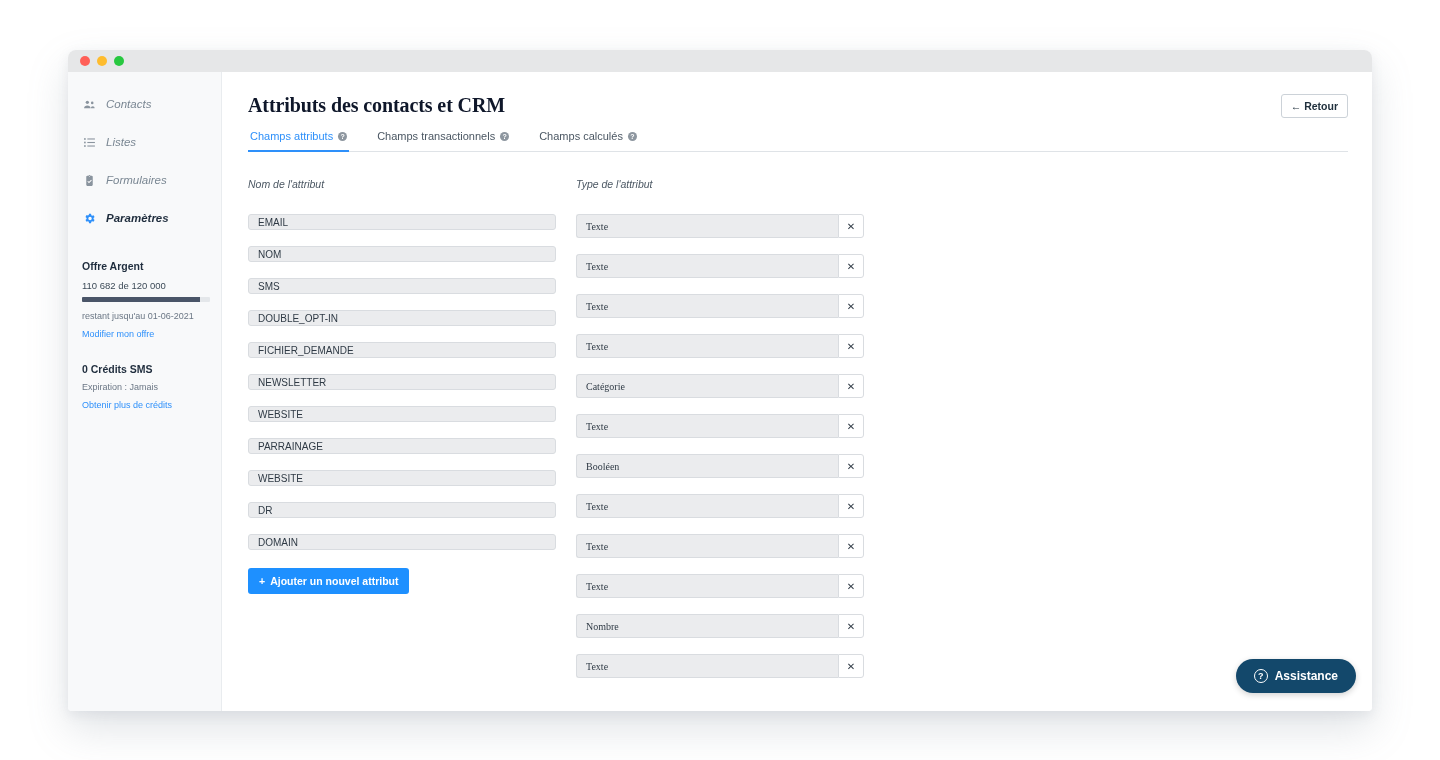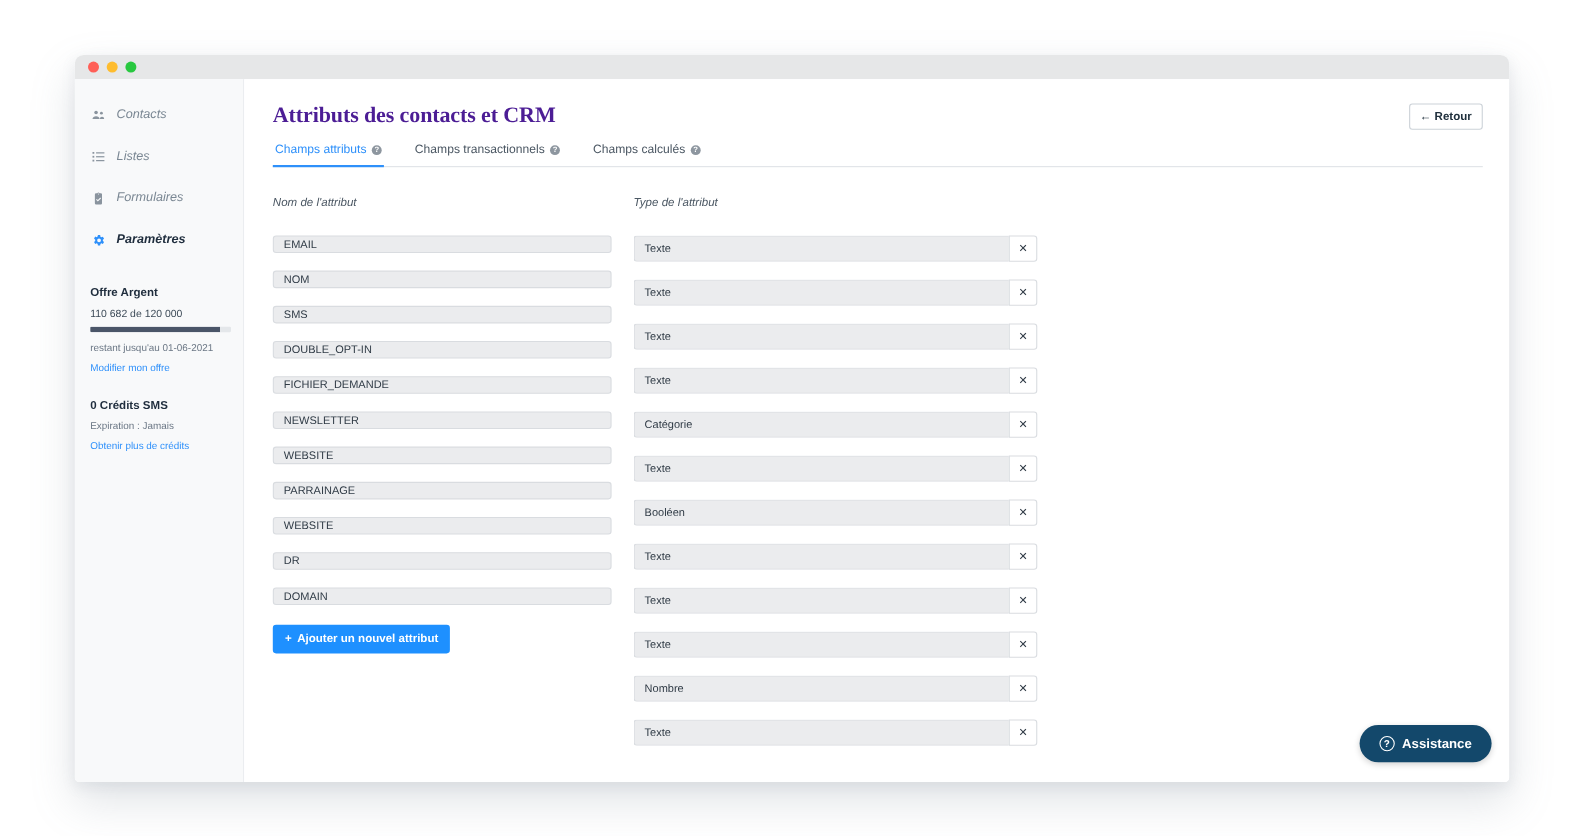--- a/index.html
+++ b/index.html
@@ -77,21 +77,21 @@
   
   .main {
     flex: 1 1 auto;
     background: #ffffff;
     padding: 22px 24px 0 26px;
     position: relative;
   }
   .main-head { display: flex; justify-content: space-between; align-items: flex-start; }
   .page-title {
     font-family: "Liberation Serif", serif;
-    font-size: 20px; font-weight: bold; color: #4c1d95;
+    font-size: 20px; font-weight: bold; color: #0f172a;
     letter-spacing: -0.1px;
   }
   .btn-back {
     border: 1px solid #ccd2d8; background: #fff;
     border-radius: 3px; font-size: 10.5px; color: #20303d;
     padding: 5px 9px; cursor: pointer;
     display: inline-flex; align-items: center; gap: 4px;
     font-weight: bold;
   }
 
@@ -122,21 +122,21 @@
 
   .rowlist { }
   .field {
     height: 16px; background: #ebecee;
     border: 1px solid #d9dce0; border-radius: 3px;
     font-size: 10px; color: #2f3a45;
     display: flex; align-items: center; padding-left: 9px;
     margin-bottom: 16px;
     width: 308px;
   }
-  .typegroup { display: flex; margin-bottom: 16px; width: 367px; }
+  .typegroup { display: flex; margin-bottom: 16px; width: 288px; font-family: Liberation Serif, serif; }
   .select {
     height: 24px; background: #ebecee;
     border: 1px solid #d9dce0; border-right: none;
     border-radius: 3px 0 0 3px;
     font-size: 10px; color: #2f3a45;
     display: flex; align-items: center; padding-left: 9px;
     flex: 1 1 auto;
   }
   .xbtn {
     width: 26px; height: 24px;

